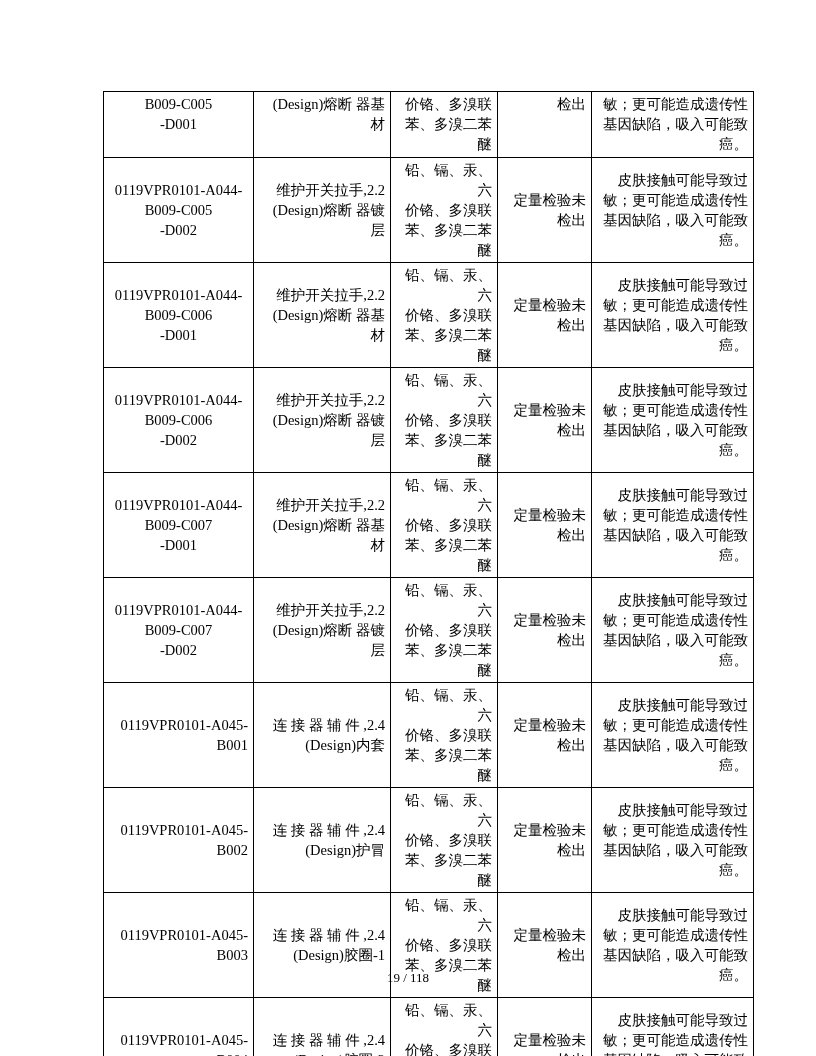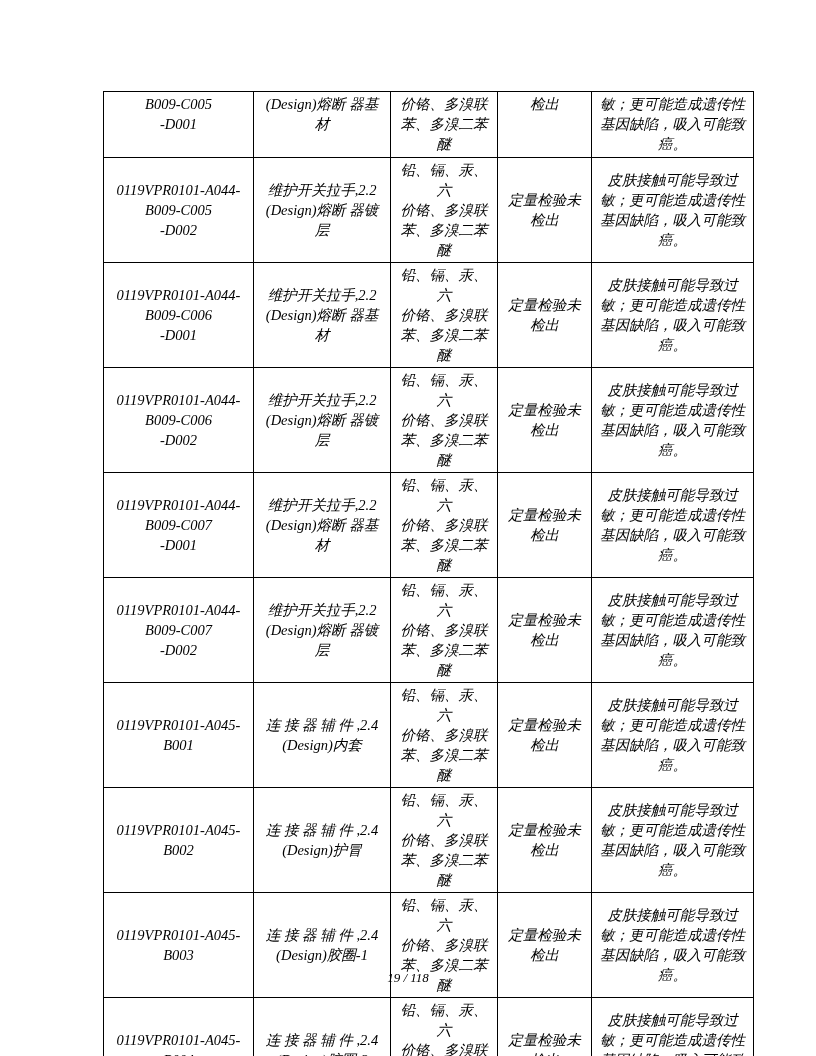--- a/index.html
+++ b/index.html
@@ -8,39 +8,38 @@
     background: #ffffff;
   }
   .page {
     position: relative;
     width: 816px;
     height: 1056px;
     background: #ffffff;
     font-family: "Liberation Serif", "DejaVu Serif", serif;
     color: #000000;
     overflow: hidden;
-    font-style: italic;
   }
   table.report {
     position: absolute;
     left: 103px;
     top: 91px;
     width: 650px;
     border-collapse: collapse;
     table-layout: fixed;
   }
   table.report td {
     border: 1px solid #000000;
     font-size: 14.5px;
     line-height: 20px;
     padding: 2px 5px;
     white-space: pre-wrap;
     overflow: hidden;
     vertical-align: middle;
-    text-align: center;
+    text-align: right;
   }
   
   col.c1 { width: 150px; }
   col.c2 { width: 137px; }
   col.c3 { width: 107px; }
   col.c4 { width: 94px; }
   col.c5 { width: 162px; }
   
   tr.r-top  td { height: 61px; vertical-align: top; }
   tr.r-mid  td { height: 80px; }

